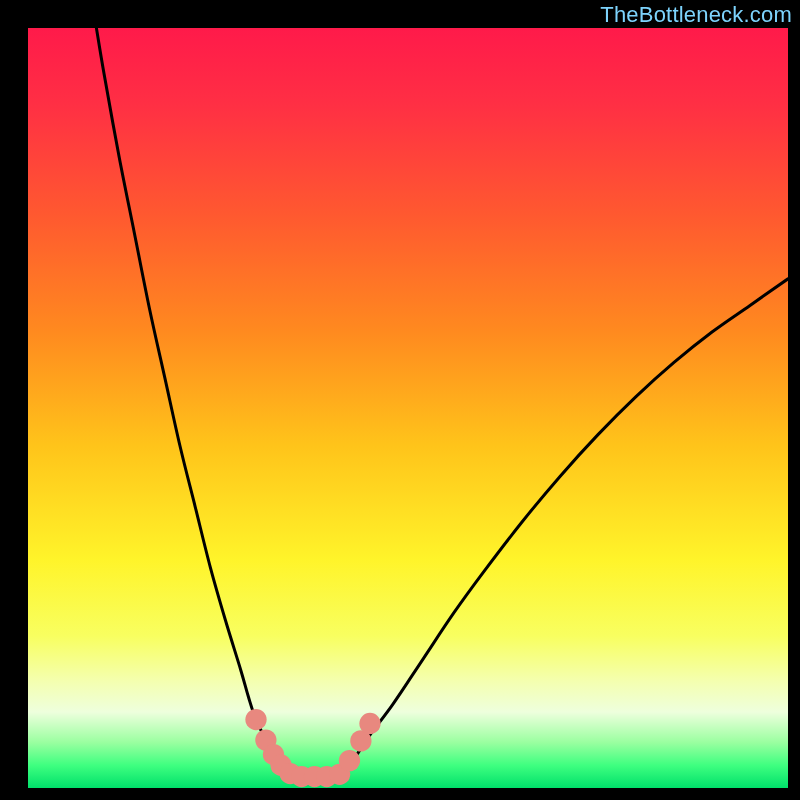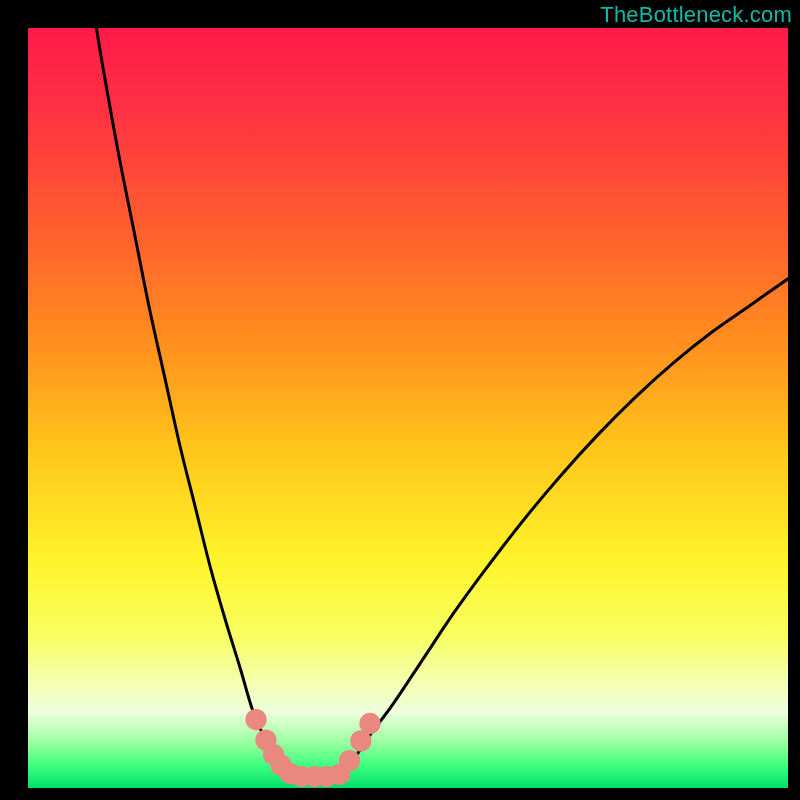--- a/index.html
+++ b/index.html
@@ -8,21 +8,21 @@
     height: 800px;
     background: #000;
     position: relative;
     font-family: Arial, Helvetica, sans-serif;
     overflow: hidden;
   }
   .watermark {
     position: absolute;
     top: 2px;
     right: 8px;
-    color: #14b8a6;
+    color: #7dd3fc;
     font-size: 22px;
     font-weight: 500;
     z-index: 10;
     letter-spacing: 0.2px;
   }
   .plot-frame {
     position: absolute;
     left: 28px;
     top: 28px;
     width: 760px;

